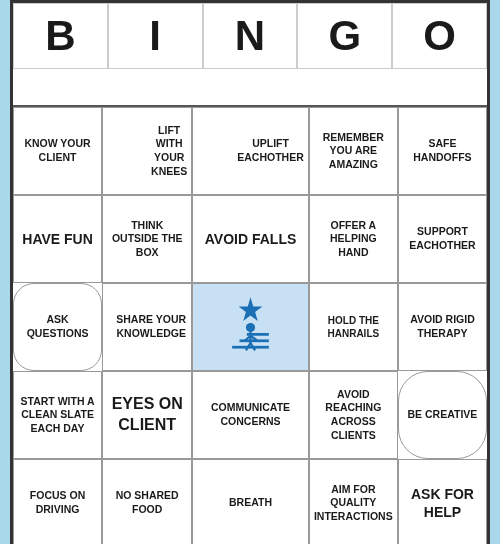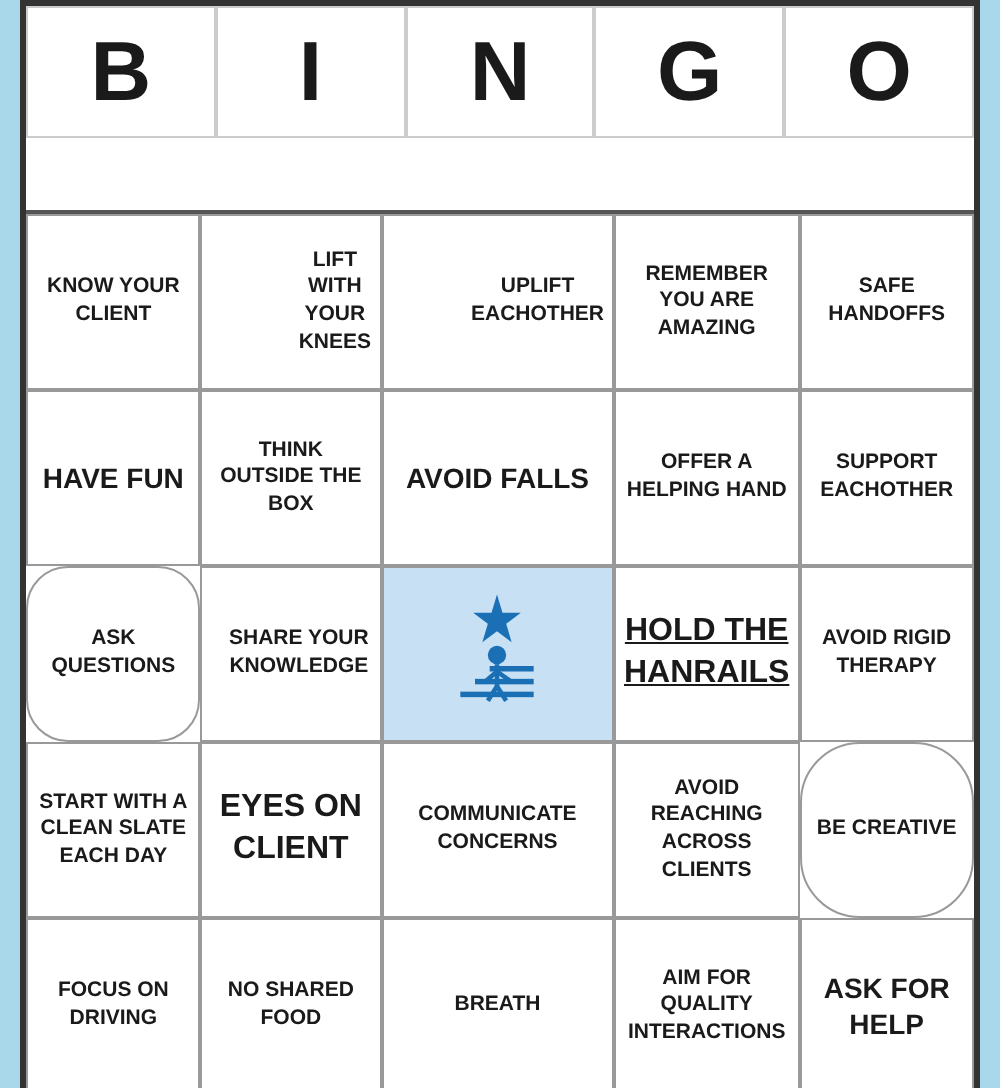--- a/index.html
+++ b/index.html
@@ -101,21 +101,21 @@
             <rect x="26" y="41" width="24" height="3" fill="#1a6fb5"></rect>
 
             <line x1="30" y1="40" x2="30" y2="52" stroke="#1a6fb5" stroke-width="2.5"></line>
             <line x1="30" y1="44" x2="23" y2="50" stroke="#1a6fb5" stroke-width="2.5"></line>
             <line x1="30" y1="44" x2="37" y2="49" stroke="#1a6fb5" stroke-width="2.5"></line>
             <line x1="30" y1="52" x2="25" y2="60" stroke="#1a6fb5" stroke-width="2.5"></line>
             <line x1="30" y1="52" x2="35" y2="60" stroke="#1a6fb5" stroke-width="2.5"></line>
           </svg>
         </div>
       </div>
-      <div class="bingo-cell" style="font-size: 16px; text-decoration: underline;">HOLD THE HANRAILS</div>
+      <div class="bingo-cell" style="font-size: 10px;">HOLD THE HANRAILS</div>
       <div class="bingo-cell" style="font-size: 10.5px;">AVOID RIGID THERAPY</div>
       <div class="bingo-cell" style="font-size: 10.5px; text-align: center;">START WITH A CLEAN SLATE EACH DAY</div>
       <div class="bingo-cell" style="font-size: 16px;">EYES ON CLIENT</div>
       <div class="bingo-cell" style="font-size: 10.5px;">COMMUNICATE CONCERNS</div>
       <div class="bingo-cell" style="font-size: 10.5px;">AVOID REACHING ACROSS CLIENTS</div>
       <div class="bingo-cell" style="font-size: 10.5px; border-radius: 30px;">BE CREATIVE</div>
       <div class="bingo-cell" style="font-size: 10.5px;">FOCUS ON DRIVING</div>
       <div class="bingo-cell" style="font-size: 10.5px;">NO SHARED FOOD</div>
       <div class="bingo-cell" style="font-size: 10.5px;">BREATH</div>
       <div class="bingo-cell" style="font-size: 10.5px;">AIM FOR QUALITY INTERACTIONS</div>

